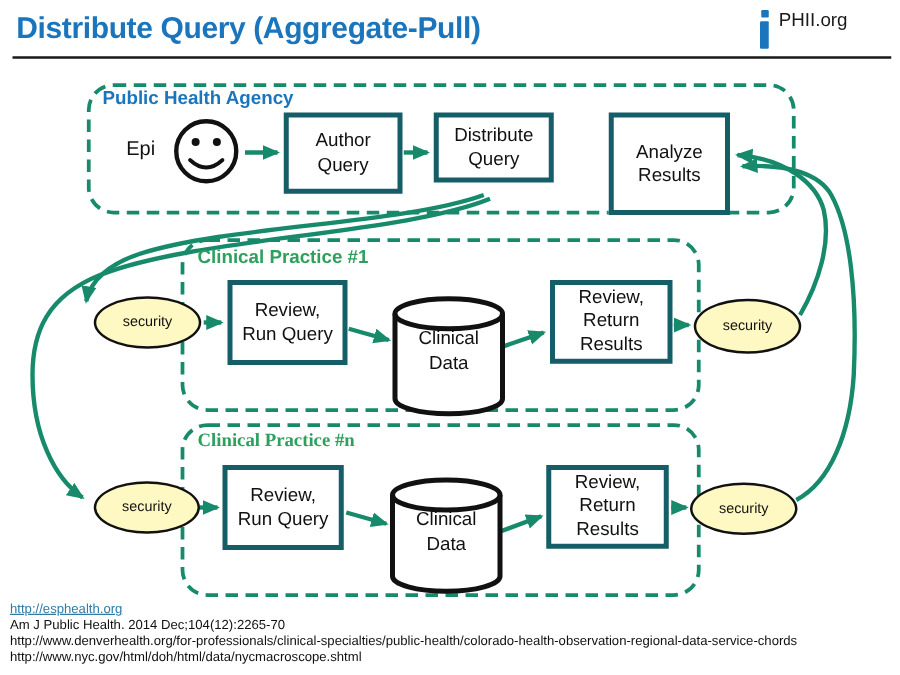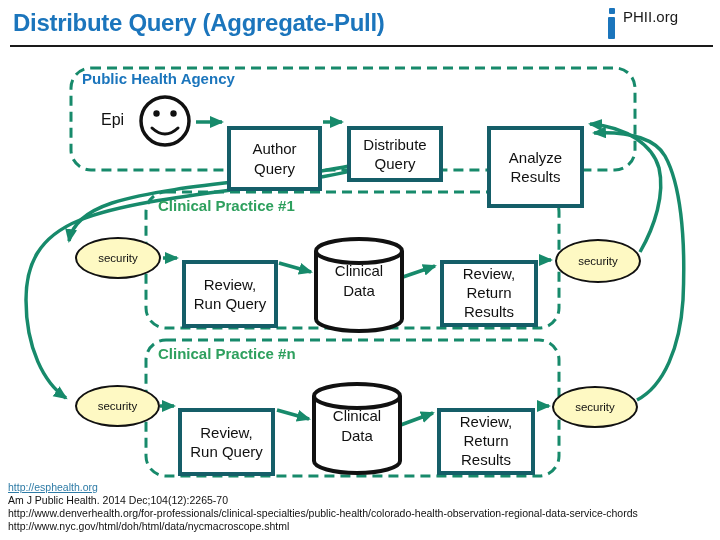--- a/index.html
+++ b/index.html
@@ -22,21 +22,21 @@
   .teal-stroke { stroke:var(--teal,#178A6B); fill:none; }
   .teal-fill   { fill:var(--teal,#178A6B); }
 
   .sec-label { position:absolute; font-size:15px; font-weight:bold; white-space:nowrap; }
   .pha-label { color:var(--blue,#1B75BC); }
   .cp-label  { color:var(--green,#2EA05E); }
 
   .node {
     position:absolute; background:#fff; border:4px solid var(--border,#155E68);
     display:flex; align-items:center; justify-content:center; text-align:center;
-    font-size:15px; color:#111; line-height:1.3; white-space:pre-line; box-sizing:border-box;margin-top:36px;
+    font-size:15px; color:#111; line-height:1.3; white-space:pre-line; box-sizing:border-box;
   }
   .ellipse {
     position:absolute; background:#fef9c3; border:2.5px solid #111; border-radius:50%;
     display:flex; align-items:center; justify-content:center;
     font-size:11.5px; color:#111; box-sizing:border-box;
   }
   .cyl-label { position:absolute; text-align:center; font-size:15px; line-height:1.32; color:#111; white-space:pre-line; }
   .epi-label { position:absolute; left:101px; top:111px; font-size:16px; color:#111; }
 
   .footer { position:absolute; left:8px; top:481px; font-size:10.5px; line-height:1.23; color:#111; }
@@ -95,21 +95,21 @@
     <g>
       <circle cx="165" cy="121" r="24" fill="#fff" stroke="#111" stroke-width="3.5"></circle>
       <circle cx="156.5" cy="113.5" r="3.2" fill="#111"></circle>
       <circle cx="173.5" cy="113.5" r="3.2" fill="#111"></circle>
       <path d="M152,128 Q165,140 178,128" fill="none" stroke="#111" stroke-width="3" stroke-linecap="round"></path>
     </g>
   </svg>
 
   <div class="sec-label pha-label" style="left:82px; top:70px;">Public Health Agency</div>
   <div class="sec-label cp-label" style="left:158px; top:197px;">Clinical Practice #1</div>
-  <div class="sec-label cp-label" style="left:158px; top:345px;">Clinical Practice #n</div>
+  <div class="sec-label cp-label" style="left:158px; top:345px;font-family:Liberation Serif, serif;">Clinical Practice #n</div>
 
   <div class="epi-label">Epi</div>
 
   <div class="node" style="left:227px; top:90px; width:95px; height:65px;">Author
 Query</div>
   <div class="node" style="left:347px; top:90px; width:96px; height:56px;">Distribute
 Query</div>
   <div class="node" style="left:487px; top:90px; width:97px; height:82px;">Analyze
 Results</div>
 

